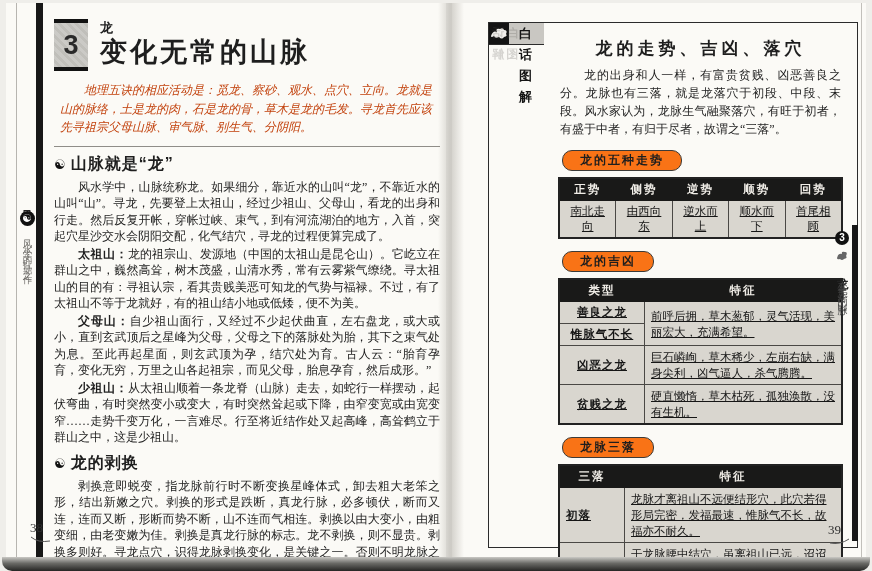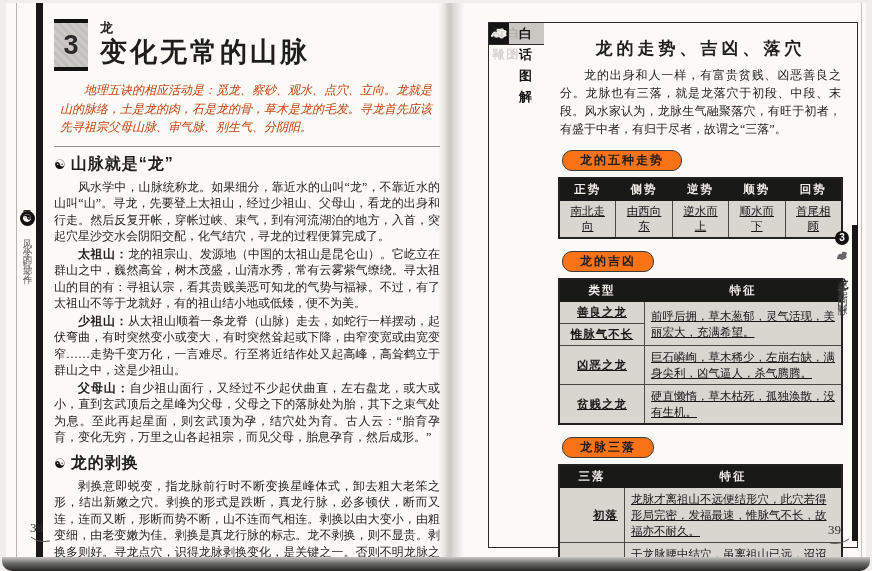--- a/index.html
+++ b/index.html
@@ -68,21 +68,21 @@
   .rintro{font-size:12px;line-height:18px;text-indent:2em;text-align:justify;margin:0 2px 10px 2px;}
   .pill{display:inline-block;border:1.5px solid #3d3b38;border-radius:10px;background:#f97316;
         padding:1px 17px;font-size:12px;font-weight:bold;letter-spacing:2px;margin:2px 0 6px 4px;
         font-family:"Liberation Sans",sans-serif;}
   table{border-collapse:collapse;width:100%;margin:0 0 10px 0;border:2px solid #222;}
   th{background:#191918;color:#efece6;font-size:11.5px;font-weight:bold;letter-spacing:2px;padding:3px 2px;
      border:1px solid #191918;font-family:"Liberation Sans",sans-serif;}
   td{background:#d9d6cf;border:1px solid #4a4845;font-size:11.5px;padding:3px 6px;color:#161616;text-decoration:underline;}
   .td-c{text-align:center;}
   .td-type{width:72px;text-align:center;font-weight:bold;letter-spacing:1px;font-family:"Liberation Sans",sans-serif;}
-  .td-stage{width:52px;text-align:right;font-weight:bold;letter-spacing:1px;font-family:"Liberation Sans",sans-serif;}
+  .td-stage{width:52px;text-align:left;font-weight:bold;letter-spacing:1px;font-family:"Liberation Sans",sans-serif;}
   .td-feat{text-align:left;line-height:16px;}
 </style>
 </head>
 <body>
 
 <div class="book">
 
   <div class="page page-left">
     <div class="l-hairline"></div>
     <div class="l-blackbar"></div>
@@ -104,22 +104,22 @@
 
       <p class="intro">地理五诀的相应活动是：觅龙、察砂、观水、点穴、立向。龙就是山的脉络，土是龙的肉，石是龙的骨，草木是龙的毛发。寻龙首先应该先寻祖宗父母山脉、审气脉、别生气、分阴阳。</p>
       <div class="rule"></div>
 
       <div class="sec-h">
         <span class="icon">☯</span>
         <span class="txt">山脉就是“龙”</span>
       </div>
       <p class="para"><span>风水学中，山脉统称龙。如果细分，靠近水的山叫“龙”，不靠近水的山叫“山”。寻龙，先要登上太祖山，经过少祖山、父母山，看龙的出身和行走。然后反复开帐，穿帐过峡、束气，到有河流湖泊的地方，入首，突起穴星沙交水会阴阳交配，化气结穴，寻龙的过程便算完成了。</span></p>
       <p class="para"><b>太祖山：</b><span>龙的祖宗山、发源地（中国的太祖山是昆仑山）。它屹立在群山之中，巍然高耸，树木茂盛，山清水秀，常有云雾紫气缭绕。寻太祖山的目的有：寻祖认宗，看其贵贱美恶可知龙的气势与福禄。不过，有了太祖山不等于龙就好，有的祖山结小地或低矮，便不为美。</span></p>
+      <p class="para"><b>父母山：</b><span>自少祖山面行，又经过不少起伏曲直，左右盘龙，或大或小，直到玄武顶后之星峰为父母，父母之下的落脉处为胎，其下之束气处为息。至此再起星面，则玄武顶为孕，结穴处为育。古人云：“胎育孕育，变化无穷，万里之山各起祖宗，而见父母，胎息孕育，然后成形。”</span></p>
       <p class="para"><b>少祖山：</b><span>从太祖山顺着一条龙脊（山脉）走去，如蛇行一样摆动，起伏弯曲，有时突然变小或变大，有时突然耸起或下降，由窄变宽或由宽变窄……走势千变万化，一言难尽。行至将近结作处又起高峰，高耸鹤立于群山之中，这是少祖山。</span></p>
-      <p class="para"><b>父母山：</b><span>自少祖山面行，又经过不少起伏曲直，左右盘龙，或大或小，直到玄武顶后之星峰为父母，父母之下的落脉处为胎，其下之束气处为息。至此再起星面，则玄武顶为孕，结穴处为育。古人云：“胎育孕育，变化无穷，万里之山各起祖宗，而见父母，胎息孕育，然后成形。”</span></p>
 
       <div class="sec-h">
         <span class="icon">☯</span>
         <span class="txt">龙的剥换</span>
       </div>
       <p class="para"><span>剥换意即蜕变，指龙脉前行时不断变换星峰体式，卸去粗大老笨之形，结出新嫩之穴。剥换的形式是跌断，真龙行脉，必多顿伏，断而又连，连而又断，形断而势不断，山不连而气相连。剥换以由大变小，由粗变细，由老变嫩为佳。剥换是真龙行脉的标志。龙不剥换，则不显贵。剥换多则好。寻龙点穴，识得龙脉剥换变化，是关键之一。否则不明龙脉之起自，龙脉之变化，龙脉之止蓄，或干龙而葬枝穴，或贵龙而葬恶形，多不得其正穴而扞，俱为大不吉。</span></p>
     </div>
 
     <div class="pageno pageno-l">
       <span>38</span>

